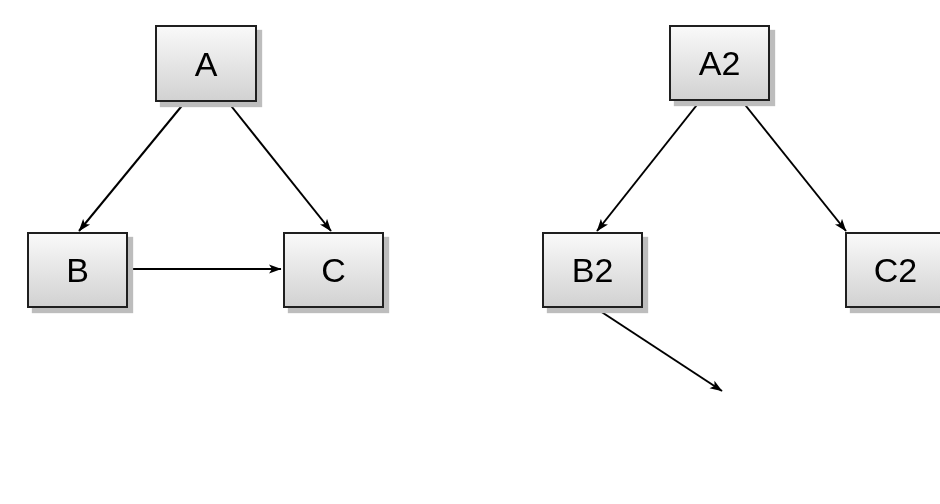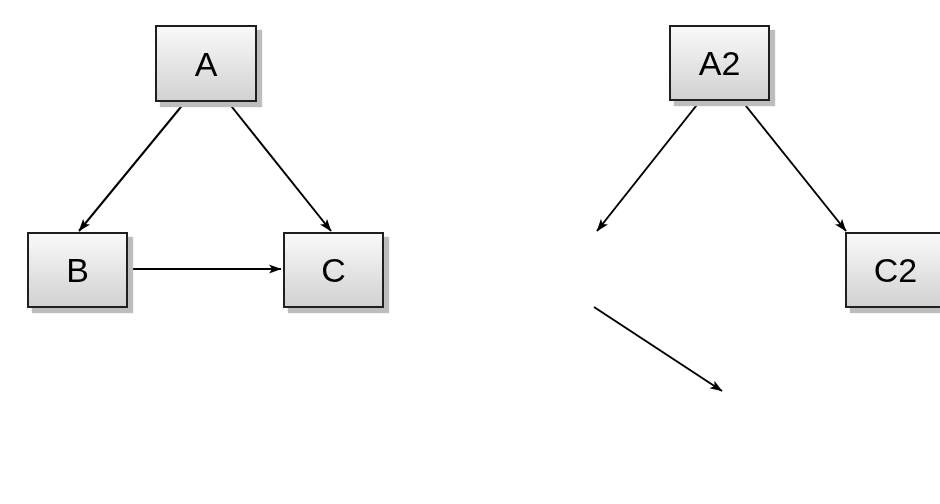--- a/index.html
+++ b/index.html
@@ -59,16 +59,19 @@
     </div>
     <div class="node" style="left: 27px; top: 232px; width: 101px; height: 76px; border: 2px solid rgb(31, 31, 31); background: linear-gradient(rgb(249, 249, 249), rgb(210, 210, 210)); box-shadow: rgb(189, 189, 189) 5px 5px 1px; color: rgb(0, 0, 0);">
       <span class="node-label">B</span>
     </div>
     <div class="node" style="left: 283px; top: 232px; width: 101px; height: 76px; border: 2px solid rgb(31, 31, 31); background: linear-gradient(rgb(249, 249, 249), rgb(210, 210, 210)); box-shadow: rgb(189, 189, 189) 5px 5px 1px; color: rgb(0, 0, 0);">
       <span class="node-label">C</span>
     </div>
     <div class="node" style="left: 669px; top: 25px; width: 101px; height: 76px; border: 2px solid rgb(31, 31, 31); background: linear-gradient(rgb(249, 249, 249), rgb(210, 210, 210)); box-shadow: rgb(189, 189, 189) 5px 5px 1px; color: rgb(0, 0, 0); justify-content: center;">
       <span class="node-label">A2</span>
     </div>
+    <div class="node" style="left: 542px; top: 232px; width: 101px; height: 76px; border: 2px solid rgb(31, 31, 31); background: linear-gradient(rgb(249, 249, 249), rgb(210, 210, 210)); box-shadow: rgb(189, 189, 189) 5px 5px 1px; color: rgb(0, 0, 0);">
+      <span class="node-label">B2</span>
+    </div>
     <div class="node" style="left: 799px; top: 232px; width: 101px; height: 76px; border: 2px solid rgb(31, 31, 31); background: linear-gradient(rgb(249, 249, 249), rgb(210, 210, 210)); box-shadow: rgb(189, 189, 189) 5px 5px 1px; color: rgb(0, 0, 0); margin-left: 46px;">
       <span class="node-label">C2</span>
     </div>
   </div>
 
 </body></html>

